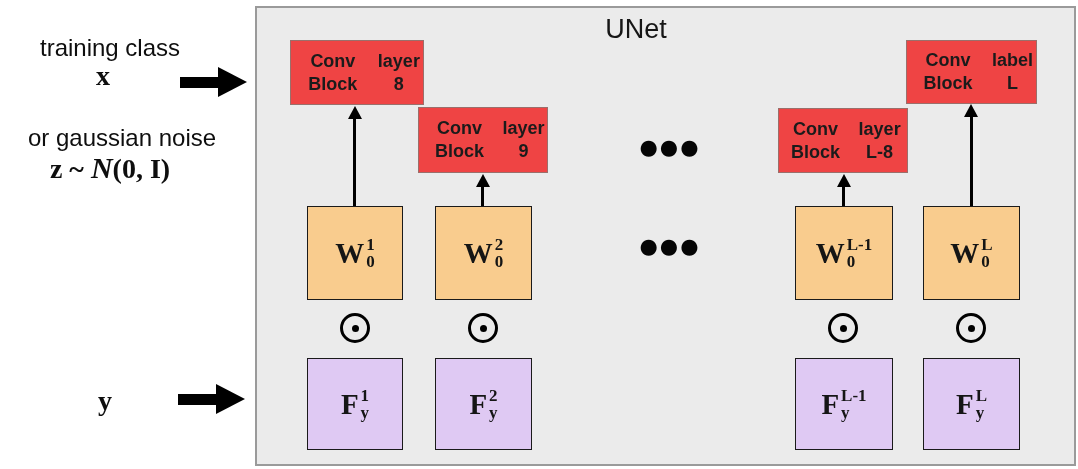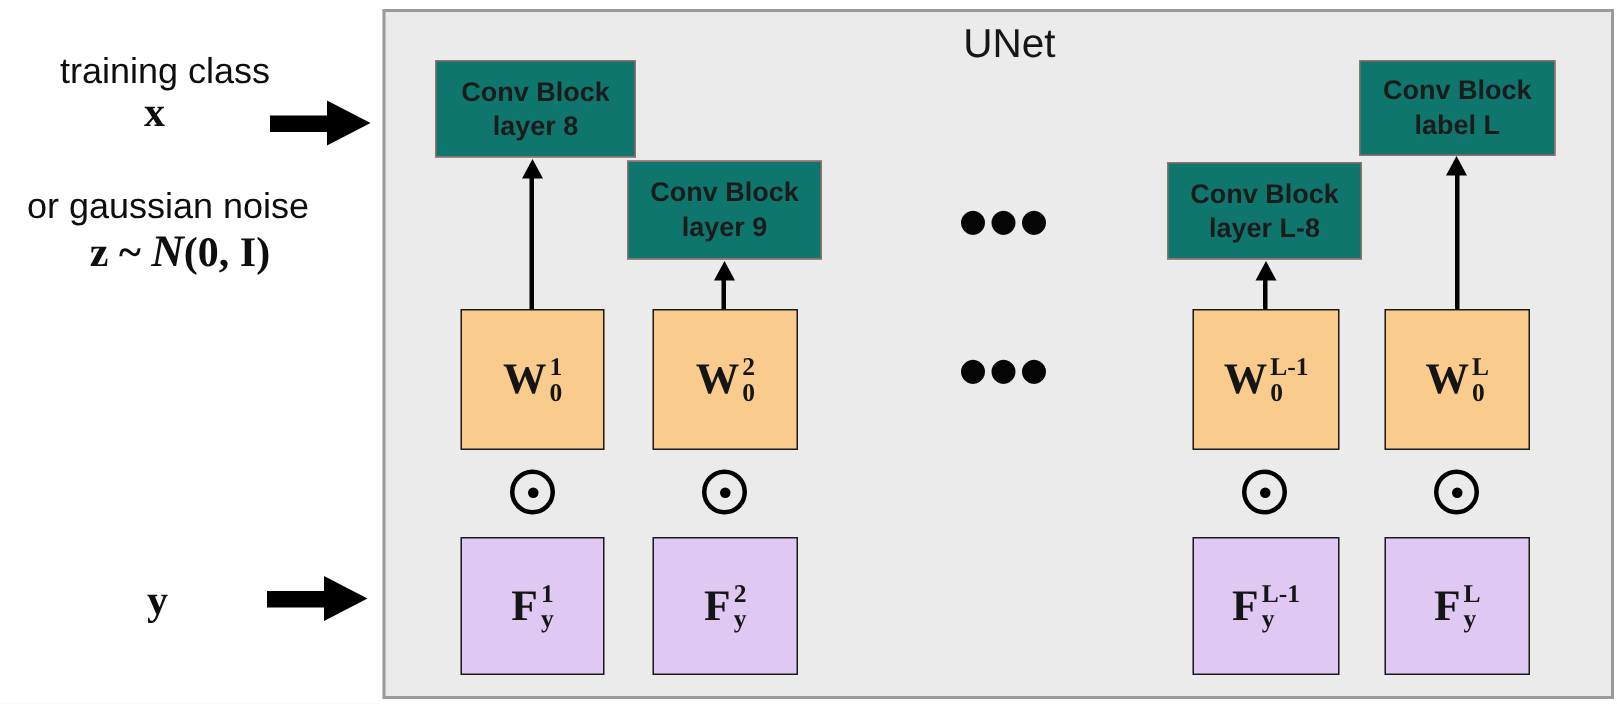--- a/index.html
+++ b/index.html
@@ -9,22 +9,22 @@
     color:#111;
   }
   .abs { position:absolute; }
 
   
   .panel { background:#ebebeb; border:2px solid #9a9a9a; box-sizing:border-box; }
   .unet-title { font-size:27px; color:#161616; text-align:center; }
 
   
   .pinkbox {
-    background:#0f766e; border:1.5px solid #9a6f6b; box-sizing:border-box;
-    display:flex; flex-direction:column; align-items:center; justify-content:center;
+    background:#ef4444; border:1.5px solid #9a6f6b; box-sizing:border-box;
+    display:flex; flex-direction:row; align-items:center; justify-content:center;
     font-weight:bold; font-size:18px; line-height:23px; color:#1b1b1b; text-align:center;
   }
   .orangebox { background:#f9cc8e; border:1.6px solid #1a1a1a; }
   .purplebox { background:#dfc9f3; border:1.6px solid #1a1a1a; }
   .mathbox {
     box-sizing:border-box; display:flex; align-items:center; justify-content:center;
     font-family:"Liberation Serif","DejaVu Serif",serif; font-weight:bold; color:#151515;
   }
   .mbase { font-size:29px; line-height:29px; }
   .mstack { display:inline-flex; flex-direction:column; align-items:flex-start;
@@ -53,27 +53,27 @@
 
   .dots { font-family:"DejaVu Sans",sans-serif; font-size:21px; letter-spacing:2px;
           color:#050505; text-align:center; }
 </style>
 </head>
 <body>
 
 <div class="canvas">
 
   <div class="abs panel" style="left:255px; top:6px; width:821px; height:460px;"></div>
-  <div class="abs unet-title" style="left:623px; top:14px; width:100px;">UNet</div>
+  <div class="abs unet-title" style="left:586px; top:14px; width:100px;">UNet</div>
 
   <div class="abs plain-label" style="left:15px; top:34px; width:190px;">training class</div>
   <div class="abs serif-sym" style="left:8px; top:60px; width:190px;">x</div>
 
-  <div class="abs plain-label" style="left:12px; top:124px; width:200px;">or gaussian noise</div>
-  <div class="abs serif-sym" style="left:20px; top:151px; width:200px;"><span>z ~ </span><span class="scriptN">N</span><span>(0, I)</span></div>
+  <div class="abs plain-label" style="left:22px; top:124px; width:200px;">or gaussian noise</div>
+  <div class="abs serif-sym" style="left:10px; top:151px; width:200px;"><span>z ~ </span><span class="scriptN">N</span><span>(0, I)</span></div>
 
   <div class="abs serif-sym" style="left:10px; top:385px; width:190px;">y</div>
 
   <div>
     <div class="abs rshaft" style="left:180px; top:77px; width:39px;"></div>
     <div class="abs rhead" style="left:218px; top:67px;"></div>
   </div>
 
   <div>
     <div class="abs rshaft" style="left:178px; top:394px; width:39px;"></div>

